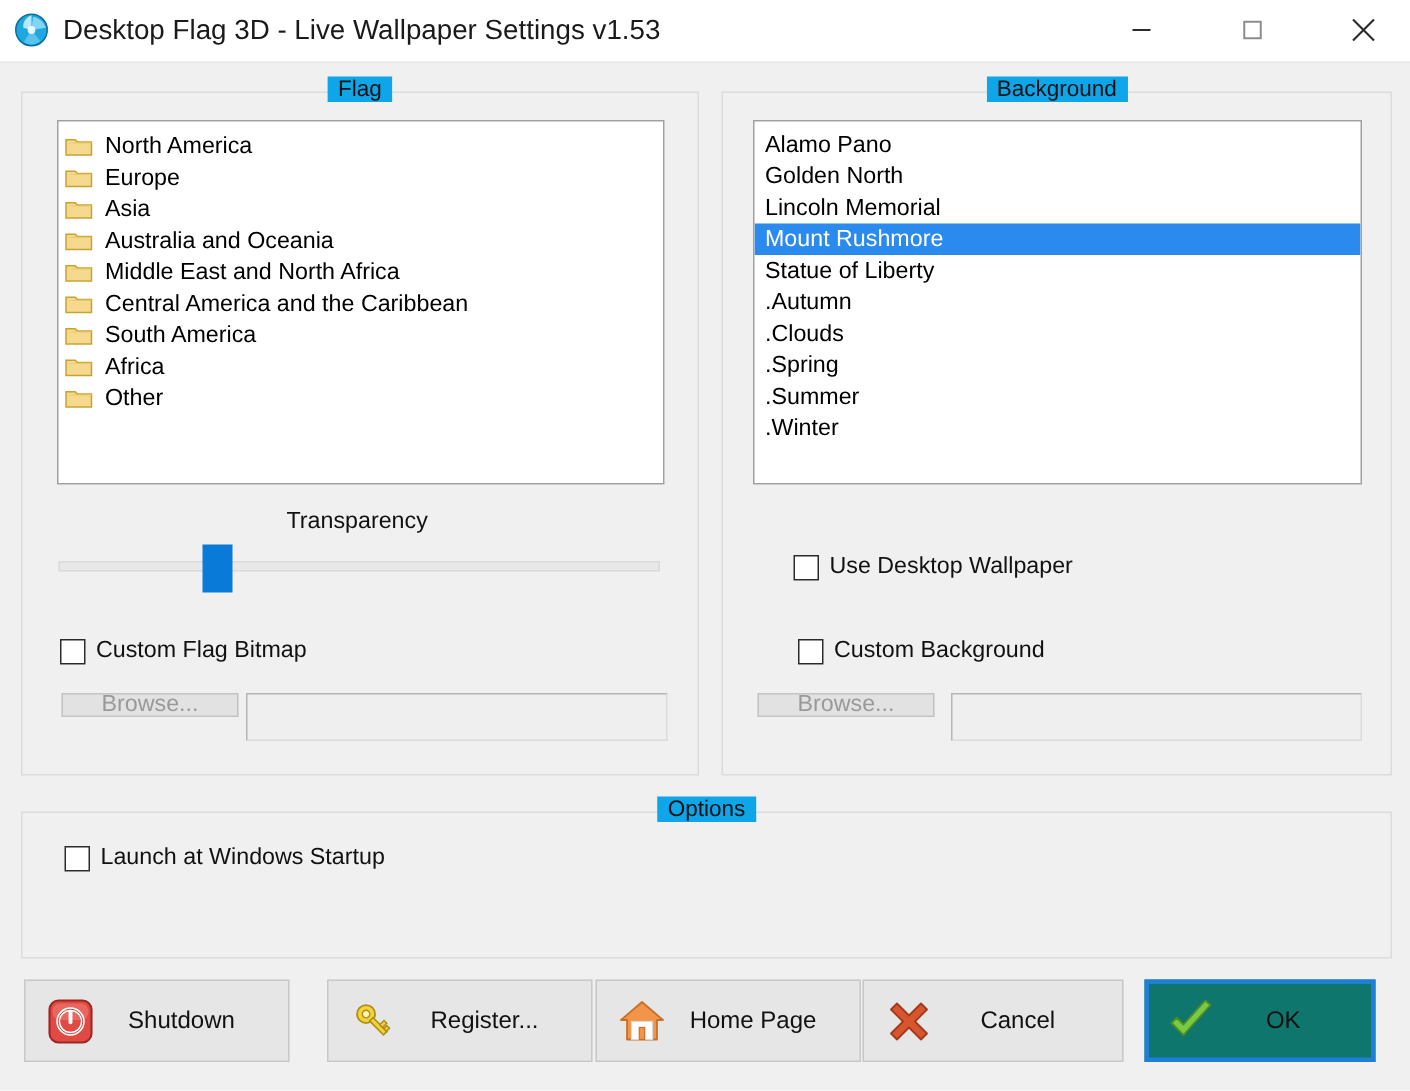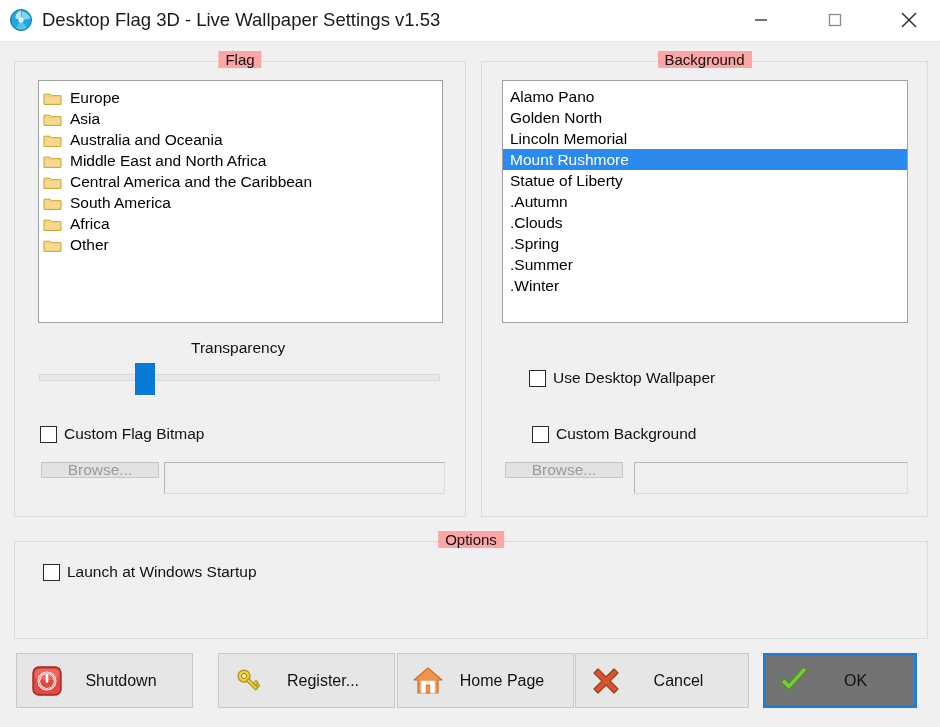--- a/index.html
+++ b/index.html
@@ -58,21 +58,21 @@
   
   .groupbox {
     position: absolute;
     border: 1px solid #dcdcdc;
     background: transparent;
     box-sizing: border-box;
   }
   .group-legend {
     position: absolute;
     top: -11px;
-    background: #fca5a5;
+    background: #0ea5e9;
     padding: 0 7px;
     font-size: 15px;
     color: #111111;
     white-space: nowrap;
   }
   #group-flag { left: 14px; top: 61px; width: 452px; height: 456px; }
   #group-flag .group-legend { left: 50%; transform: translateX(-50%); }
   #group-background { left: 481px; top: 61px; width: 447px; height: 456px; }
   #group-background .group-legend { left: 50%; transform: translateX(-50%); }
   #group-options { left: 14px; top: 541px; width: 914px; height: 98px; }
@@ -208,21 +208,21 @@
     padding-right: 14px;
     white-space: nowrap;
   }
   #btn-shutdown { left: 16px; width: 177px; }
   #btn-register { left: 218px; width: 177px; }
   #btn-homepage { left: 397px; width: 177px; }
   #btn-cancel { left: 575px; width: 174px; justify-content: space-between; }
   #btn-ok {
     left: 763px; width: 154px;
     border: 3px solid #1f7fd6;
-    background: #737373;
+    background: #0f766e;
   }
   #btn-ok .btn-icon { margin-left: 11px; }
 </style>
 </head>
 <body>
 
 <div class="window">
 
   <div class="titlebar">
     <span class="app-icon">
@@ -253,20 +253,29 @@
         <line x1="15.5" y1="1.5" x2="1.5" y2="15.5" stroke="#2b2b2b" stroke-width="1.4"></line>
       </svg>
     </span>
   </div>
 
   <div class="groupbox" id="group-flag">
     <span class="group-legend">Flag</span>
   </div>
 
   <div class="listbox" id="flag-list">
+    <div class="list-item folder">
+      <span class="folder-icon">
+        <svg width="19" height="15" viewBox="0 0 19 15">
+            <path d="M1 3.2 L1 13.4 L18 13.4 L18 4.6 L8.6 4.6 L7.1 3.2 Z" fill="#f5d98e" stroke="#c9a22e" stroke-width="1"></path>
+            <path d="M1 5.6 L18 5.6 L18 4.6 L8.6 4.6 Z" fill="#e9c264" opacity="0.7"></path>
+          </svg>
+      </span>
+      <span>North America</span>
+    </div>
     <div class="list-item folder">
       <span class="folder-icon">
         <svg width="19" height="15" viewBox="0 0 19 15">
             <path d="M1 3.2 L1 13.4 L18 13.4 L18 4.6 L8.6 4.6 L7.1 3.2 Z" fill="#f5d98e" stroke="#c9a22e" stroke-width="1"></path>
             <path d="M1 5.6 L18 5.6 L18 4.6 L8.6 4.6 Z" fill="#e9c264" opacity="0.7"></path>
           </svg>
       </span>
       <span>Europe</span>
     </div>
     <div class="list-item folder">

